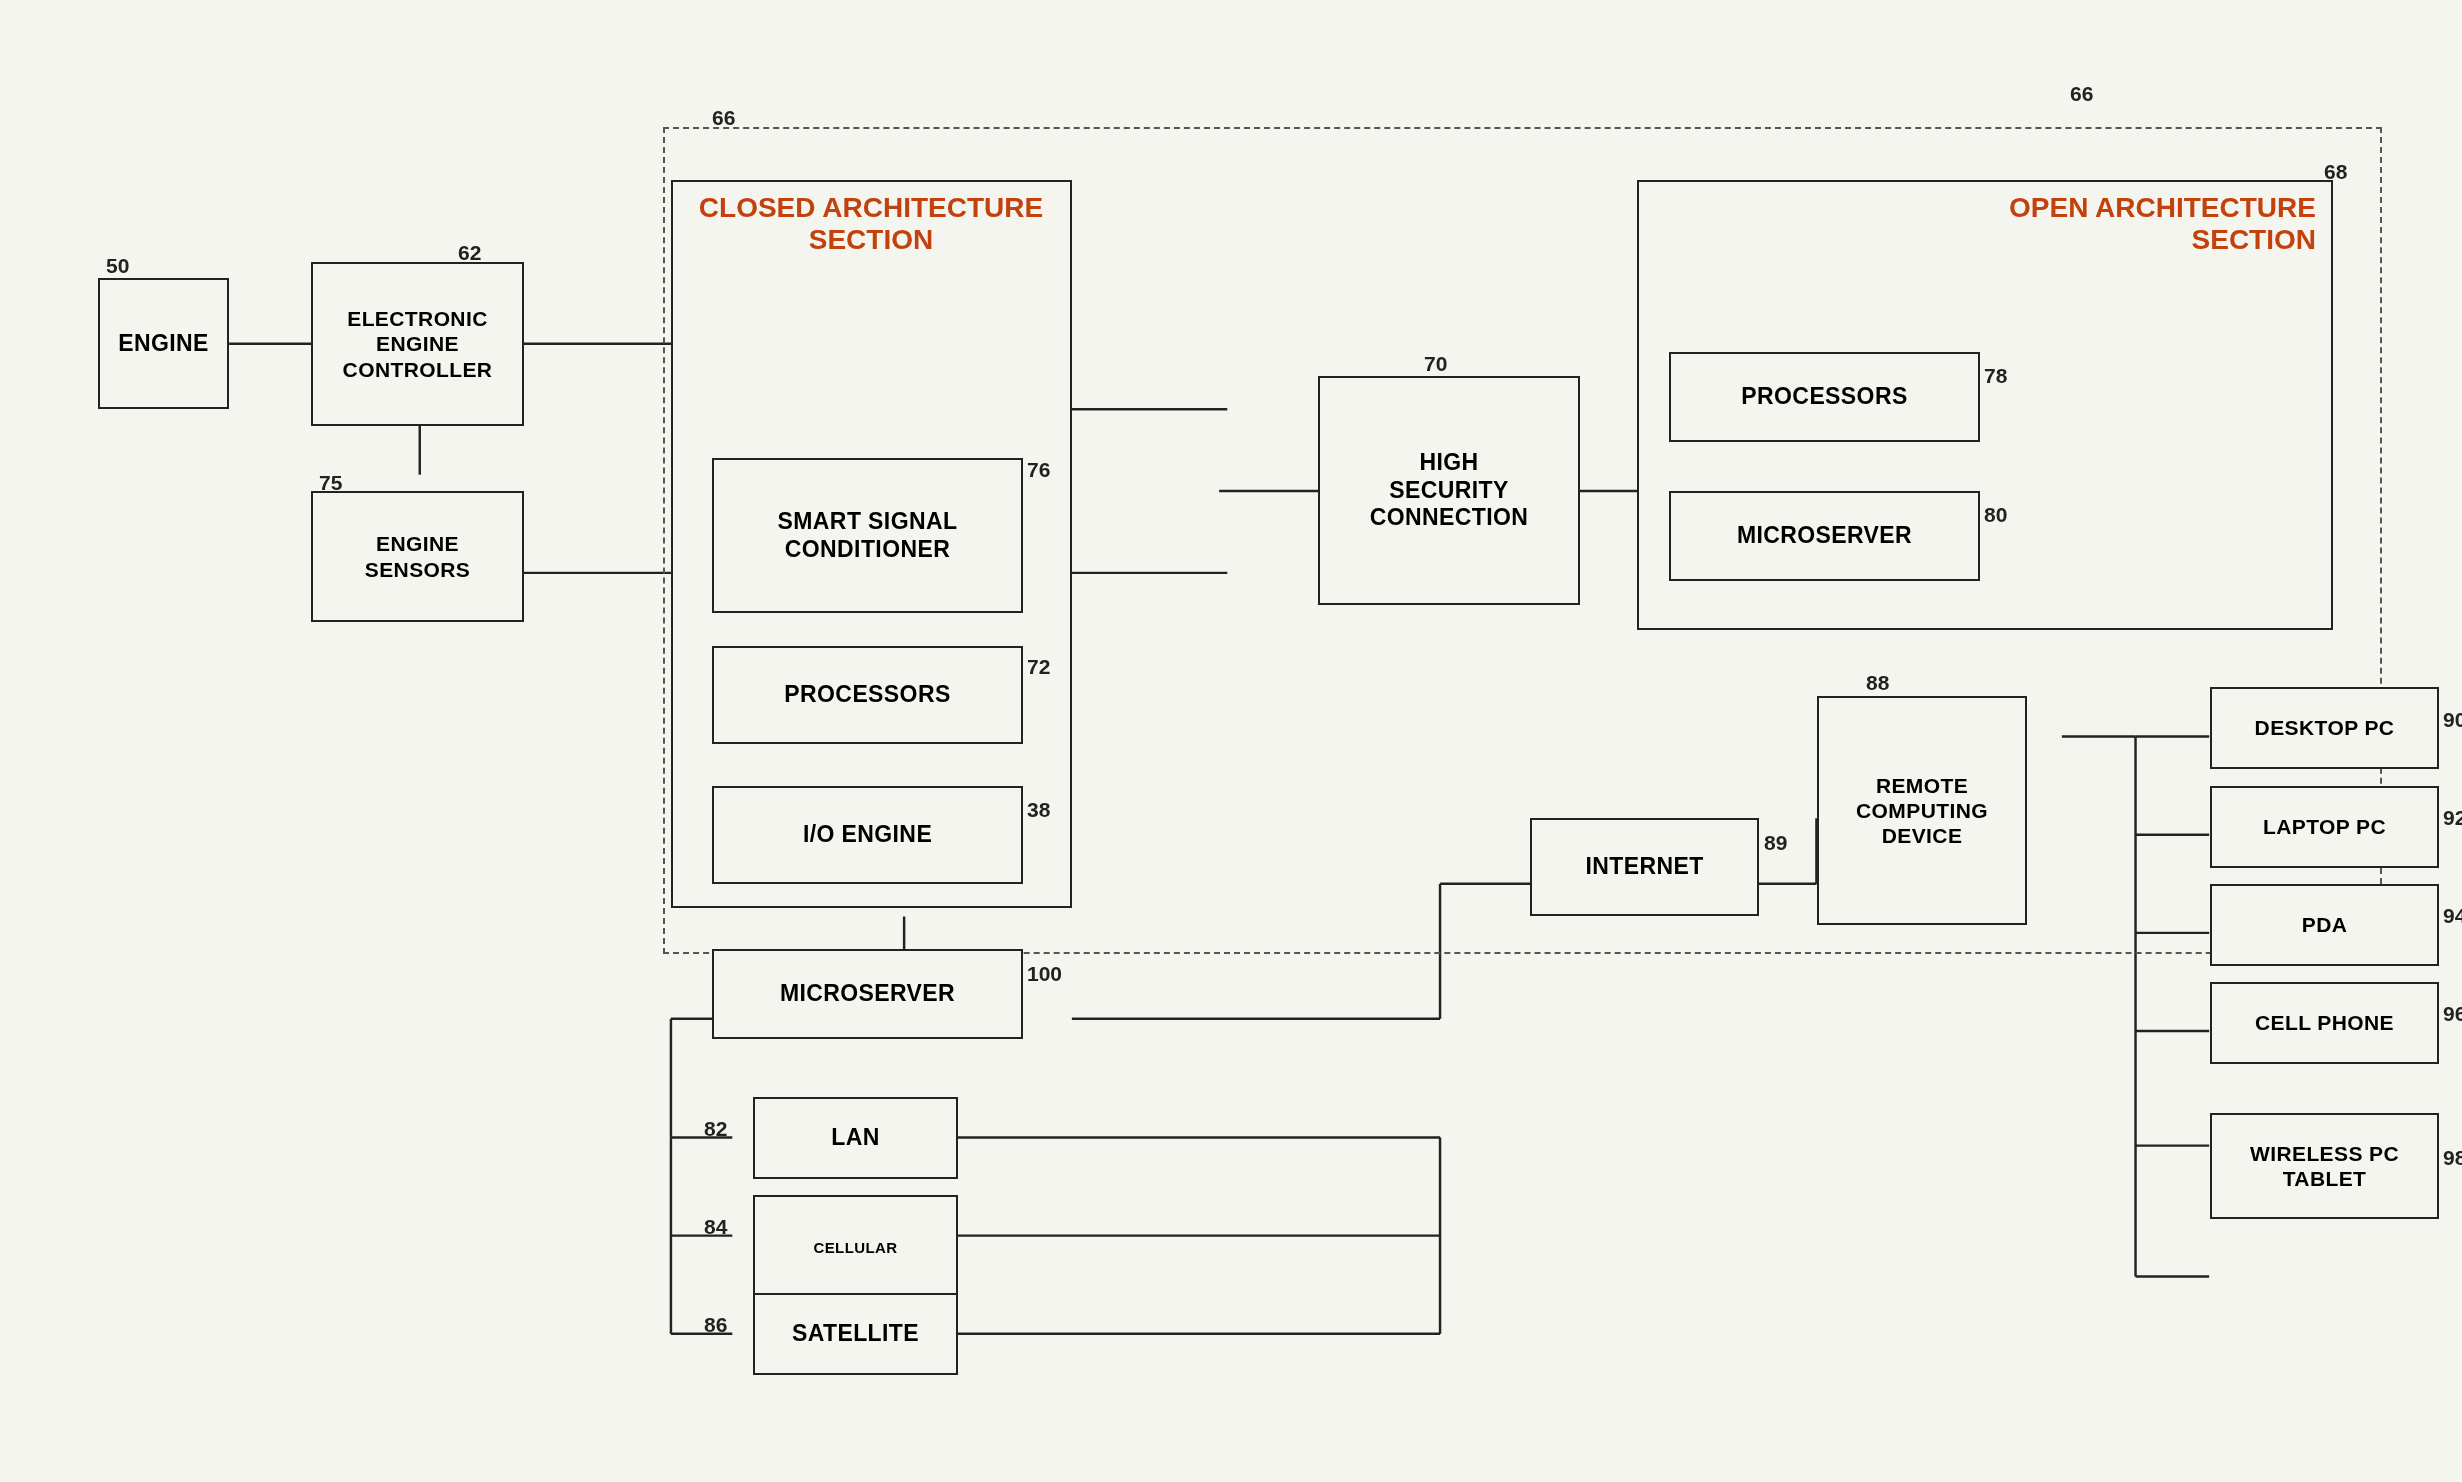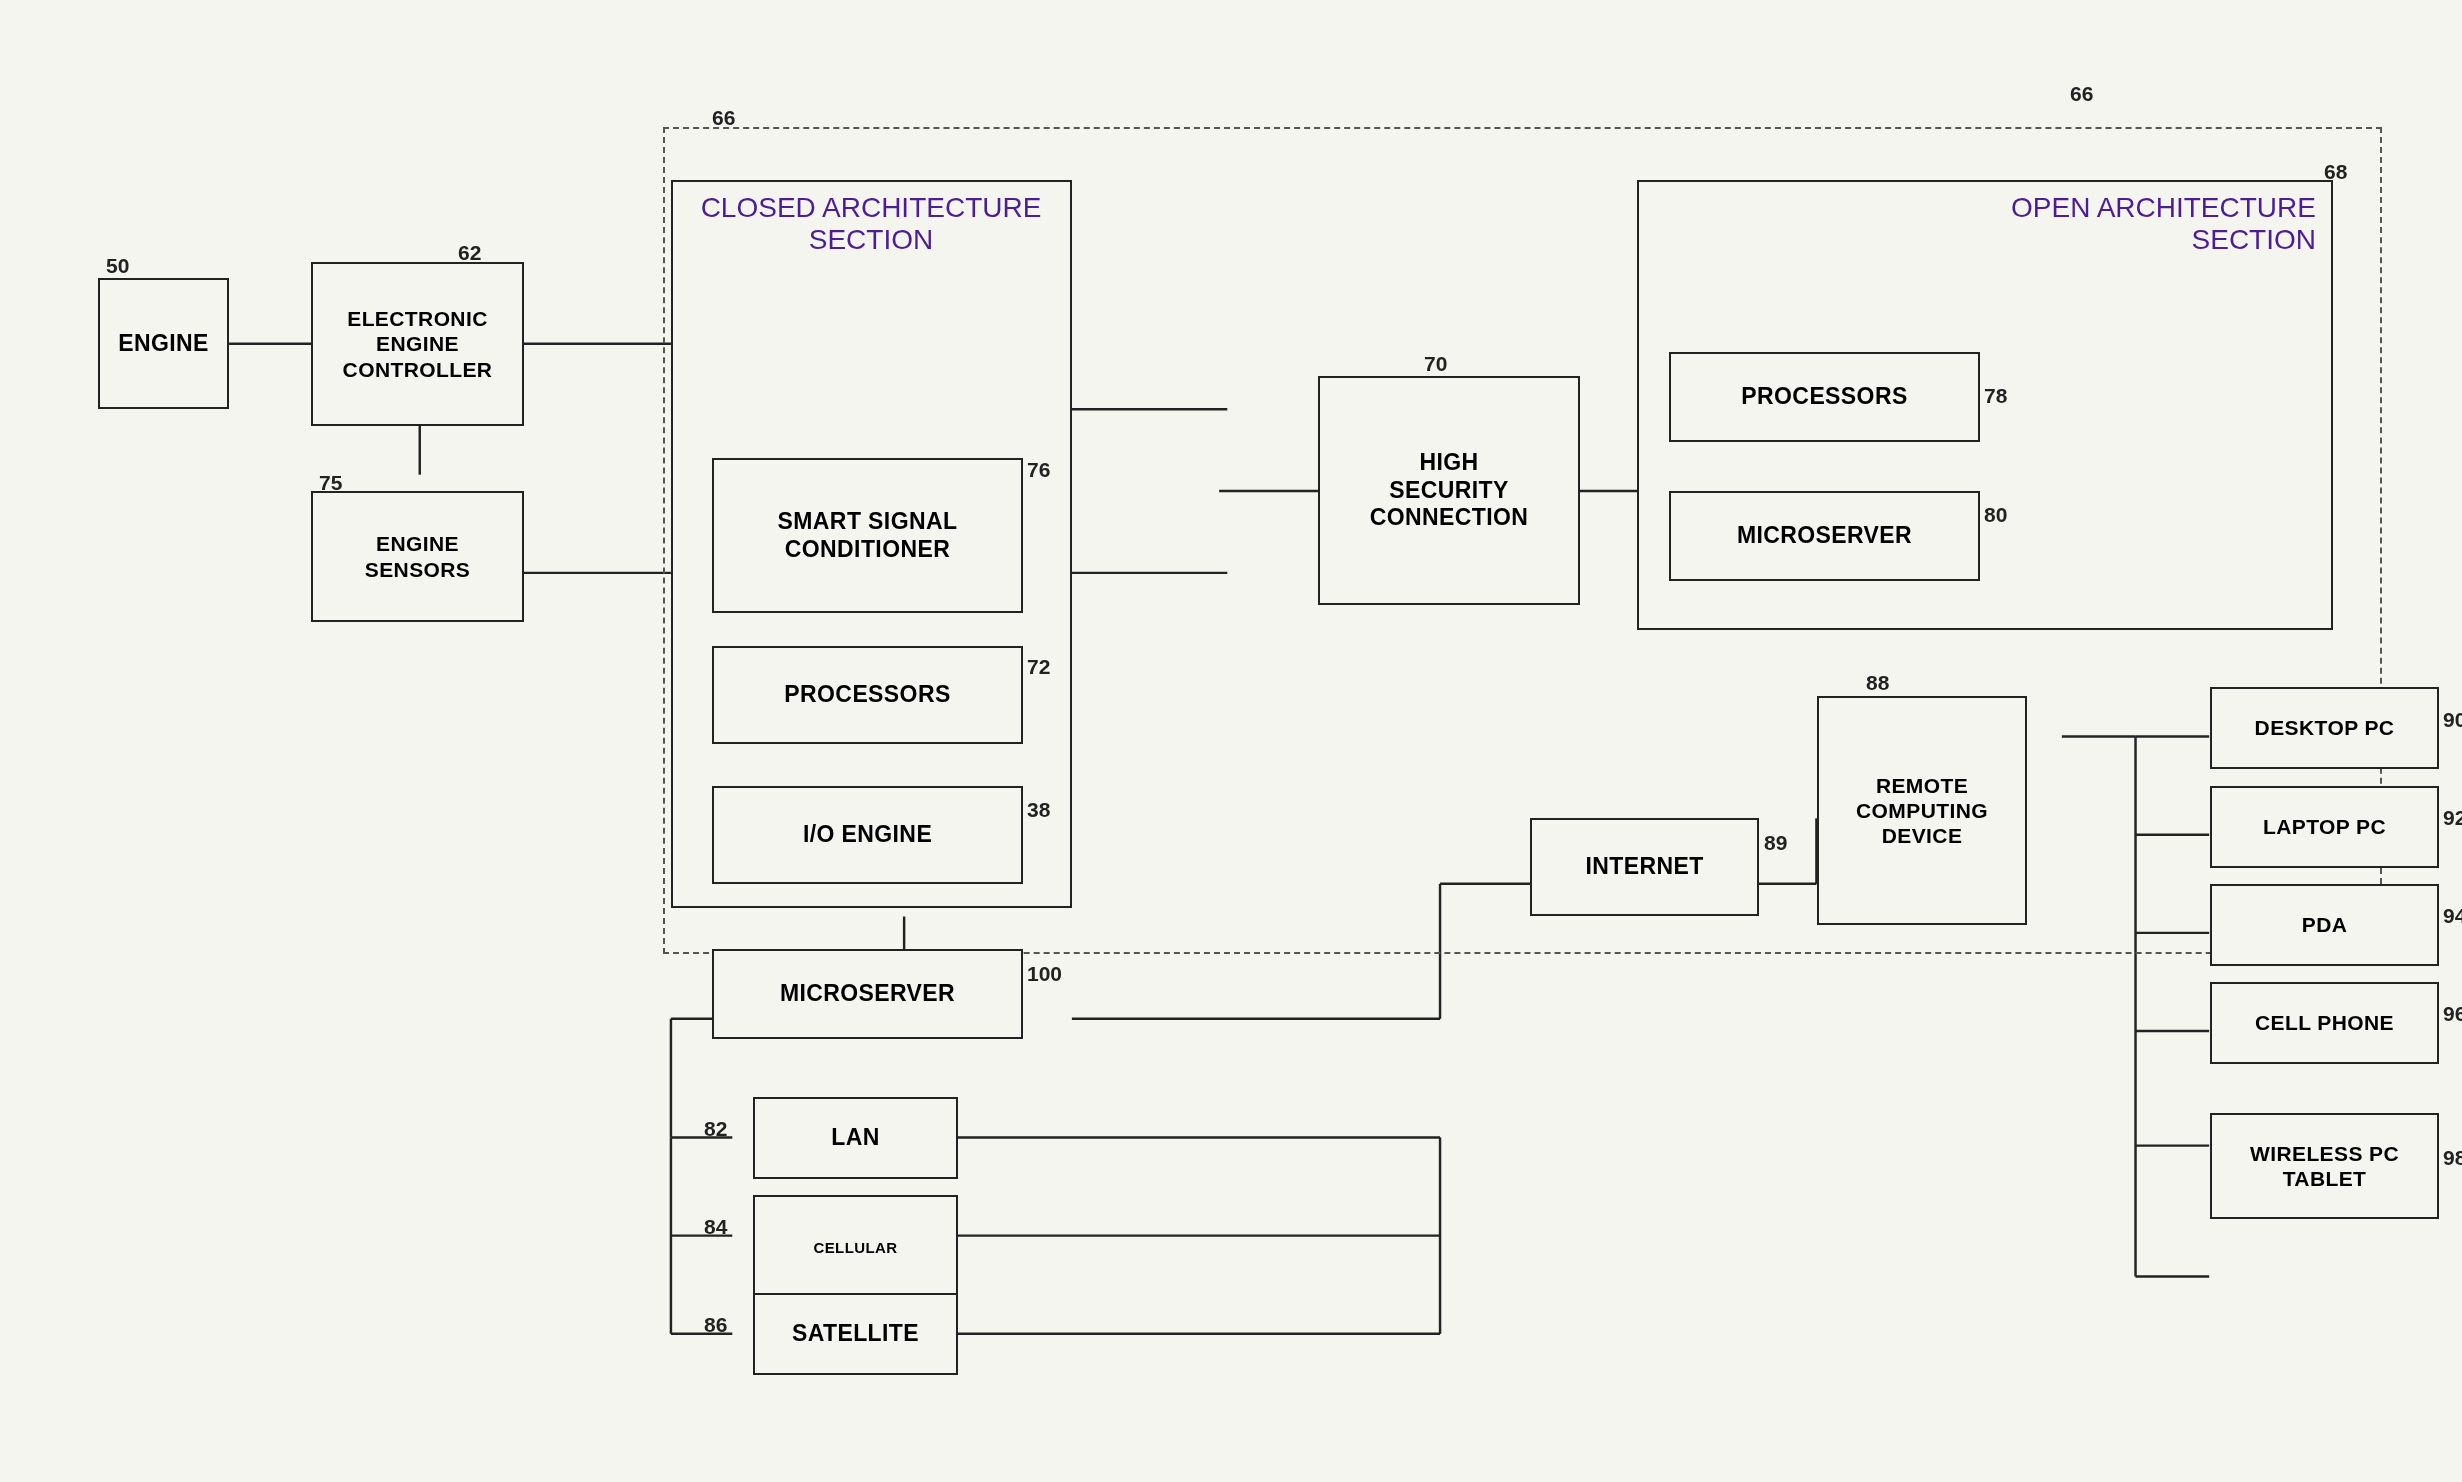--- a/index.html
+++ b/index.html
@@ -37,23 +37,23 @@
     }
     .label-tag {
       position: absolute;
       font-size: 21px;
       font-weight: bold;
       color: #222;
     }
     .section-title {
       position: absolute;
       font-size: 28px;
-      font-weight: normal;
+      font-weight: bold;
       text-align: center;
-      color: #4c1d95;
+      color: #c2410c;
     }
     
     svg.lines {
       position: absolute;
       top: 0; left: 0;
       width: 2462px;
       height: 1482px;
       pointer-events: none;
     }
     svg.lines line, svg.lines polyline, svg.lines path {
@@ -183,21 +183,21 @@
   <span class="label-tag" style="left:1027px; top:962px;">100</span>
 
   <div class="box" style="left:1318px; top:376px; width:262px; height:229px; font-size:23px;">
     <span>HIGH<br>SECURITY<br>CONNECTION</span>
   </div>
   <span class="label-tag" style="left:1424px; top:352px;">70</span>
 
   <div class="box" style="left:1669px; top:352px; width:311px; height:90px; font-size:23px;">
     <span>PROCESSORS</span>
   </div>
-  <span class="label-tag" style="left:1984px; top:364px;margin-top:20px;">78</span>
+  <span class="label-tag" style="left:1984px; top:364px;">78</span>
 
   <div class="box" style="left:1669px; top:491px; width:311px; height:90px; font-size:23px;">
     <span>MICROSERVER</span>
   </div>
   <span class="label-tag" style="left:1984px; top:503px;">80</span>
 
   <div class="box" style="left:1530px; top:818px; width:229px; height:98px; font-size:23px;">
     <span>INTERNET</span>
   </div>
   <span class="label-tag" style="left:1764px; top:831px;">89</span>

